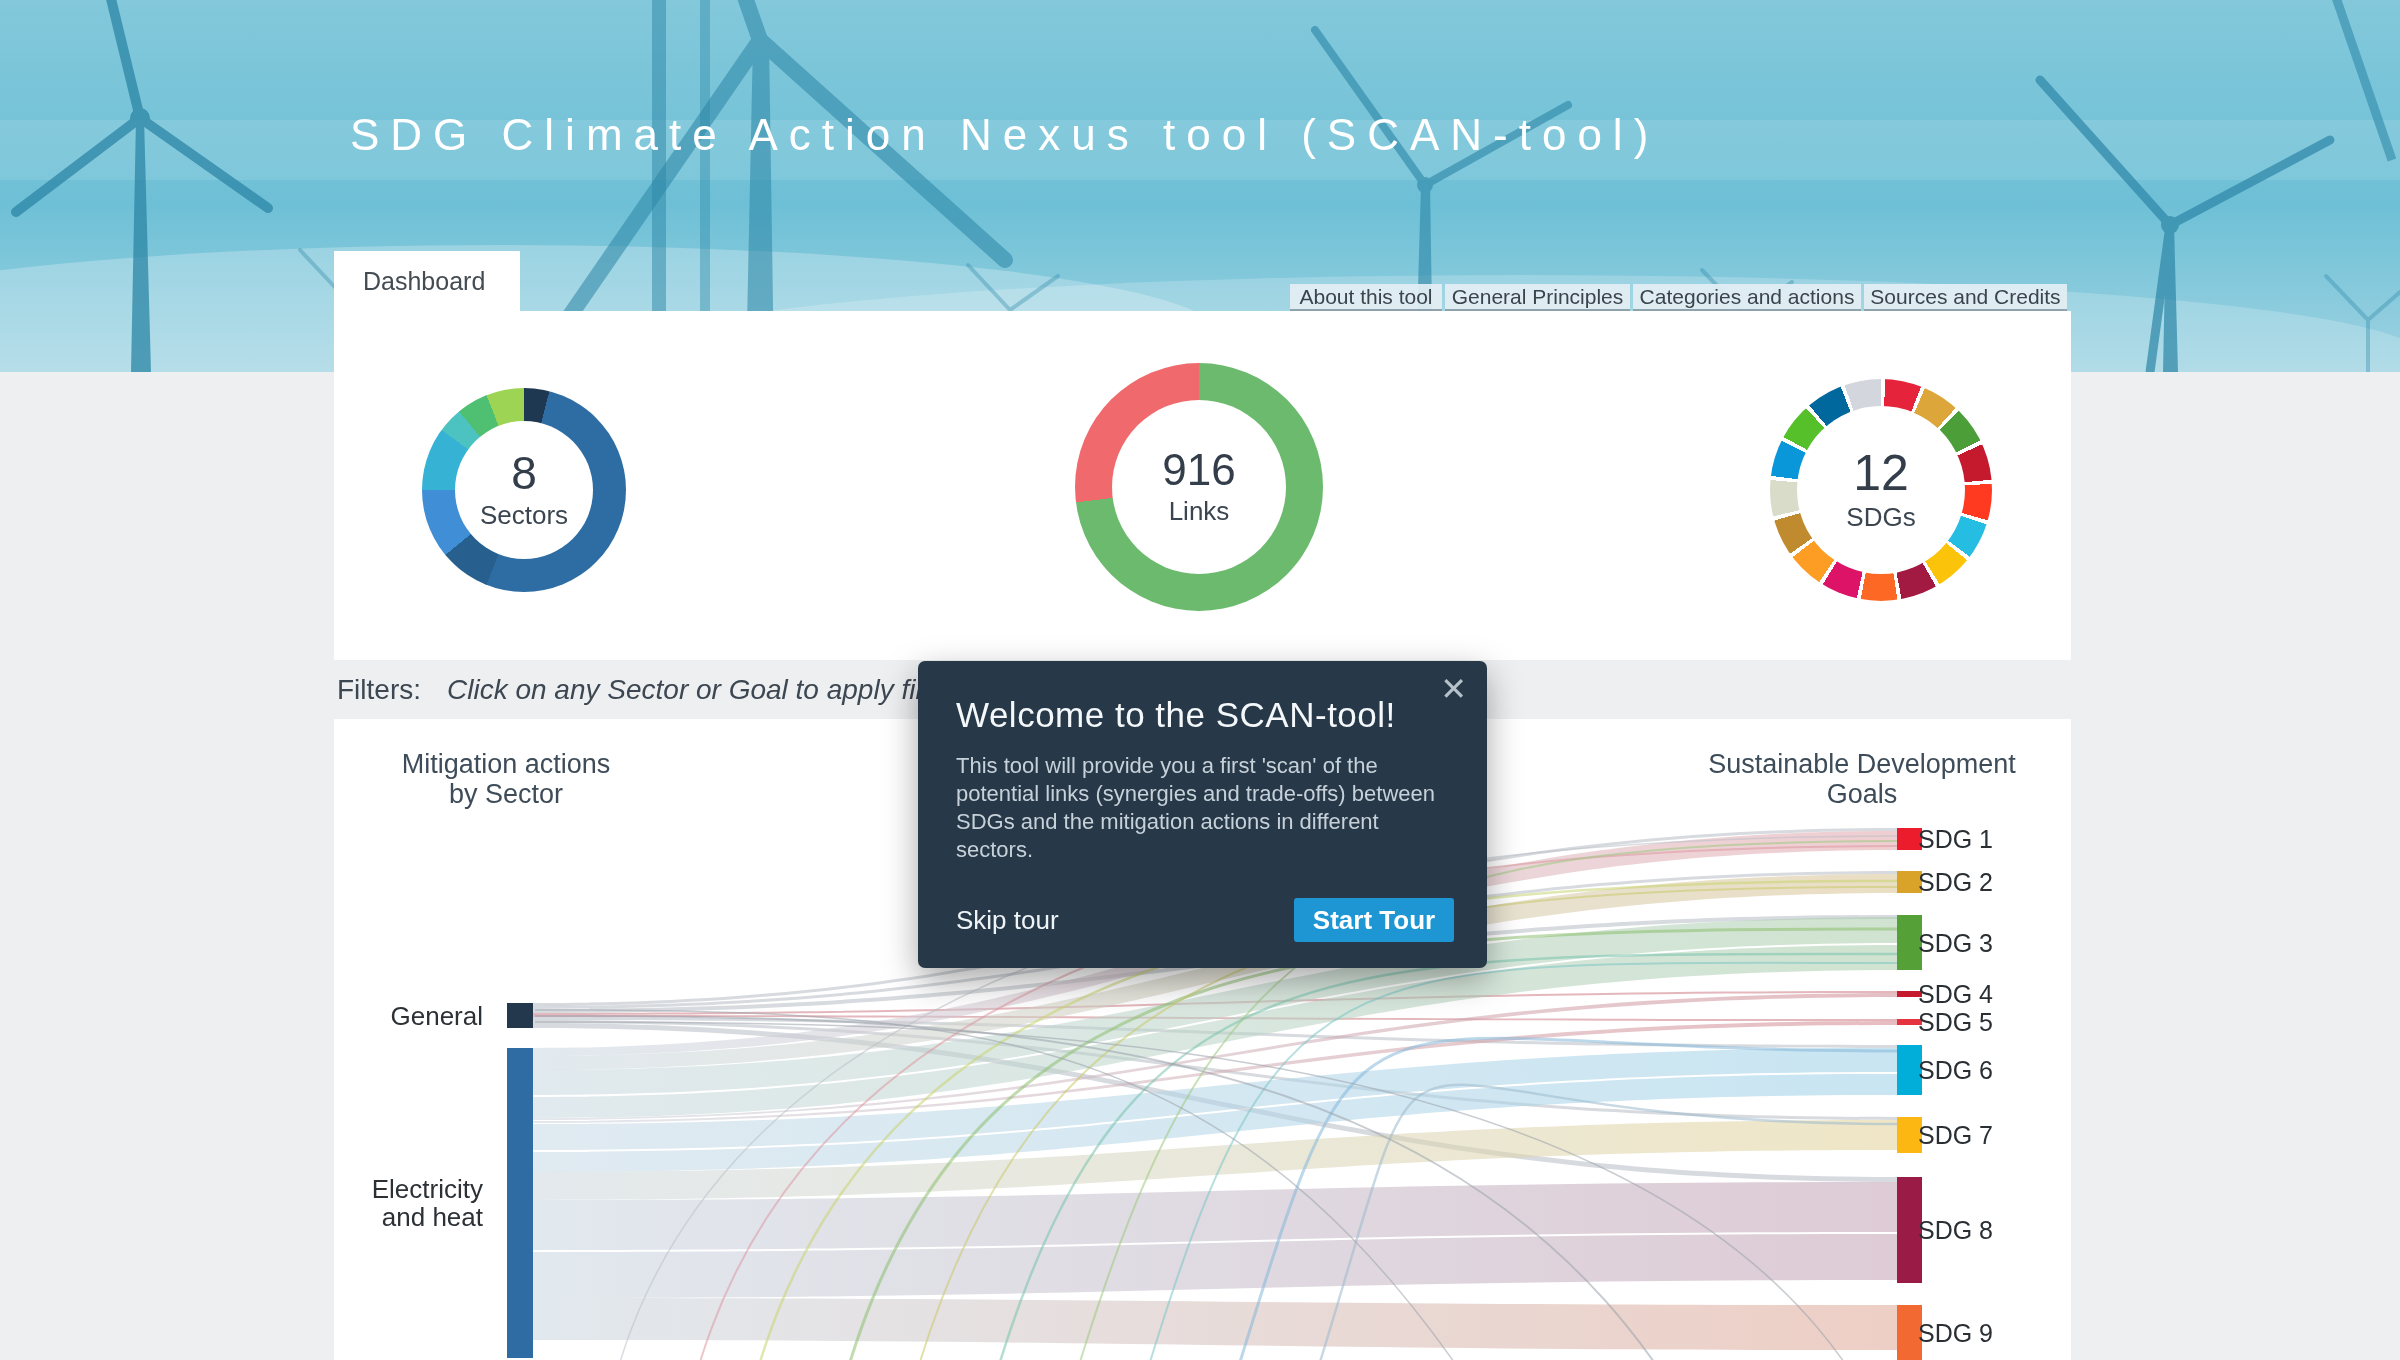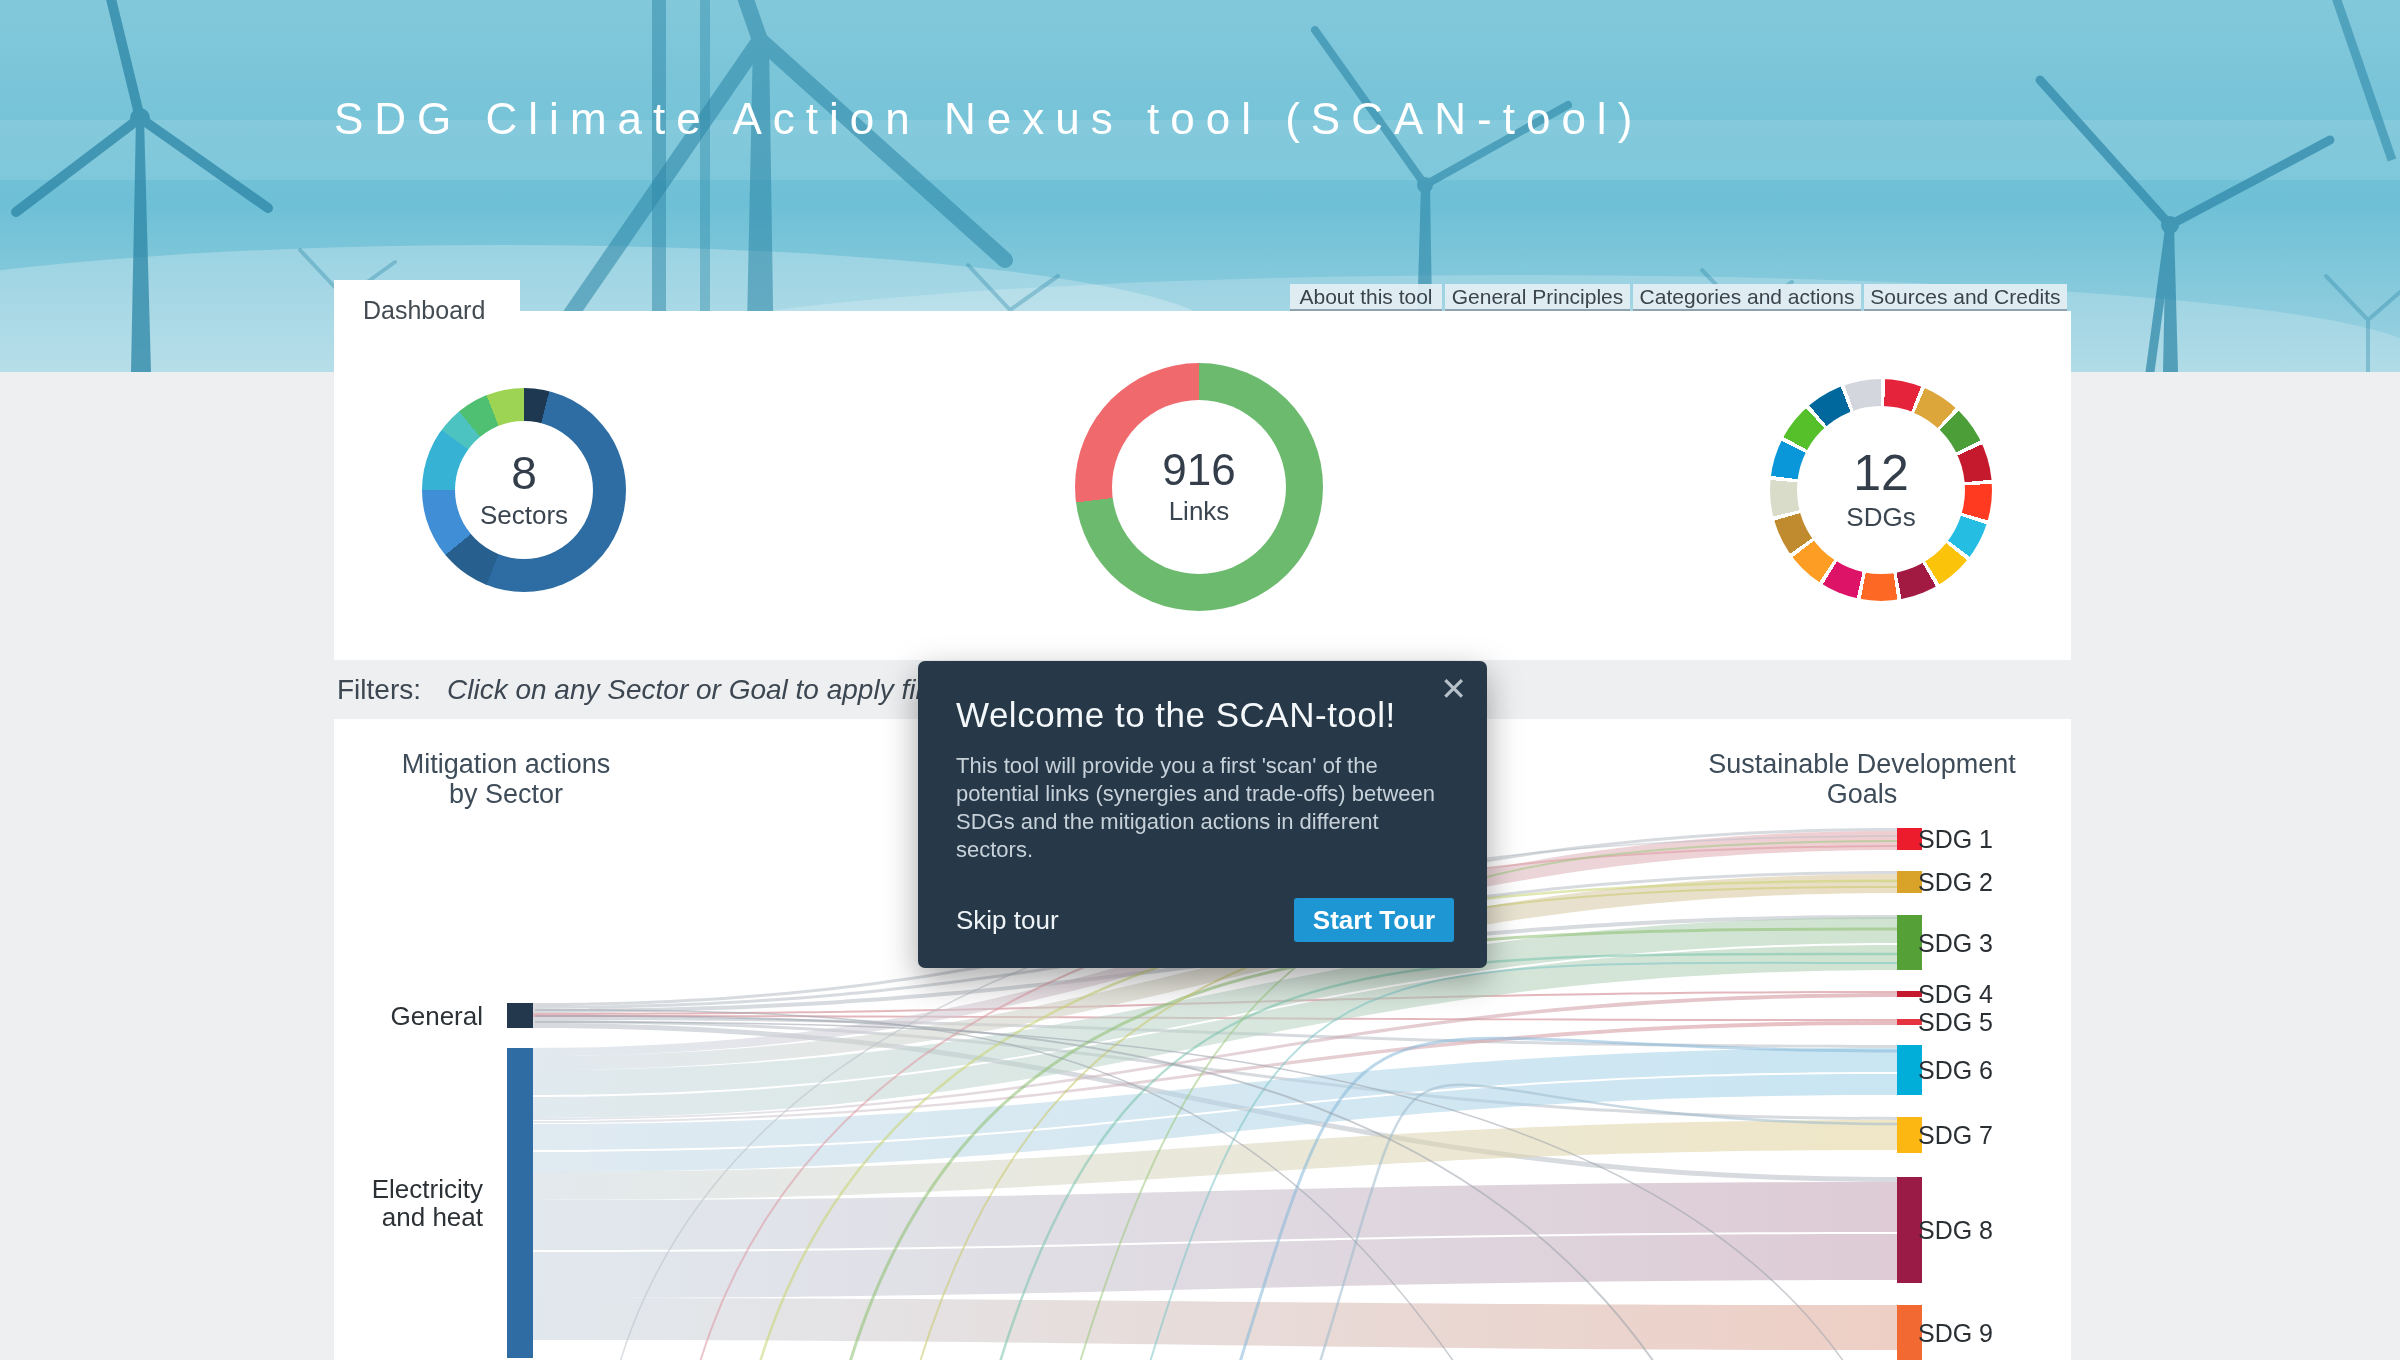--- a/index.html
+++ b/index.html
@@ -2,27 +2,27 @@
 <html><head>
 <meta charset="utf-8">
 <style>
   html,body{margin:0;padding:0;background:#edeff0;}
   .page{position:relative;width:2400px;height:1360px;background:#edeff0;
         font-family:"Liberation Sans",sans-serif;overflow:hidden;}
 
   
   .hero{position:absolute;left:0;top:0;width:2400px;height:372px;}
   .hero svg{display:block;}
-  .page-title{position:absolute;left:334px;top:94px;margin:0;
+  .page-title{position:absolute;left:334px;top:94px;margin:16px;
       font-size:44px;font-weight:300;letter-spacing:11px;color:#ffffff;white-space:nowrap;}
 
   
   .tab-dashboard{position:absolute;left:334px;top:251px;width:186px;height:60px;background:#ffffff;
       color:#434b53;font-size:25px;display:flex;align-items:center;box-sizing:border-box;
-      padding-left:29px;cursor:pointer;z-index:3;margin-top:29px;}
+      padding-left:29px;cursor:pointer;z-index:3;}
   .tab-group{position:absolute;left:1290px;top:251px;height:60px;display:flex;gap:3px;z-index:3;}
   .tab{background:rgba(228,239,244,0.92);border-bottom:2px solid rgba(47,70,88,0.45);
       display:flex;align-items:center;justify-content:center;font-size:21px;color:#3b444c;
       box-sizing:border-box;cursor:pointer;margin-top:33px;}
   .tw1{width:152px;}.tw2{width:185px;}.tw3{width:228px;}.tw4{width:203px;}
 
   
   .panel{position:absolute;left:334px;top:311px;width:1737px;height:1049px;background:#ffffff;}
 
   

